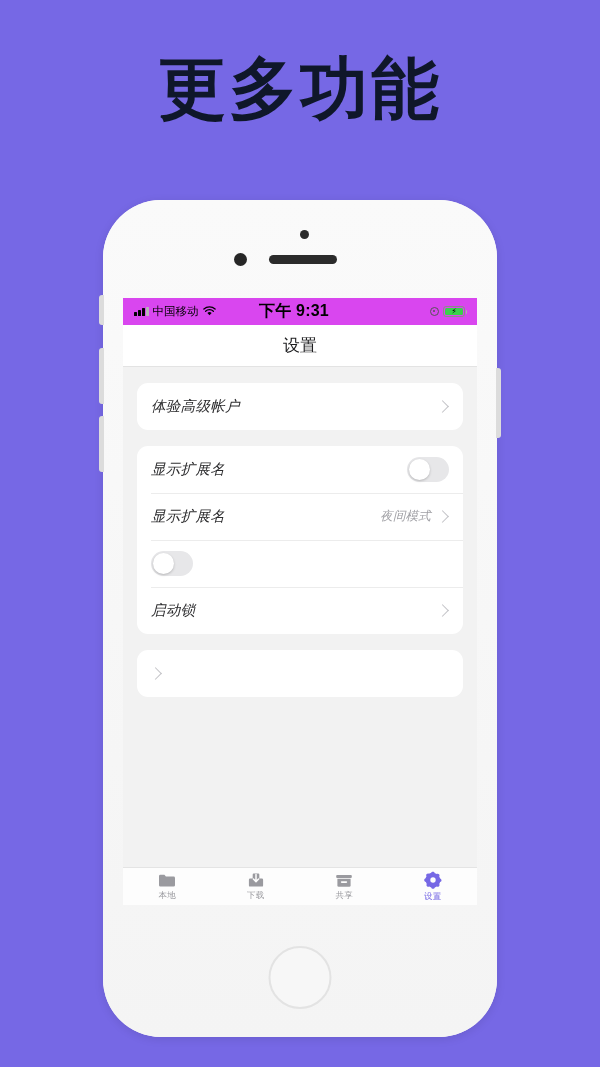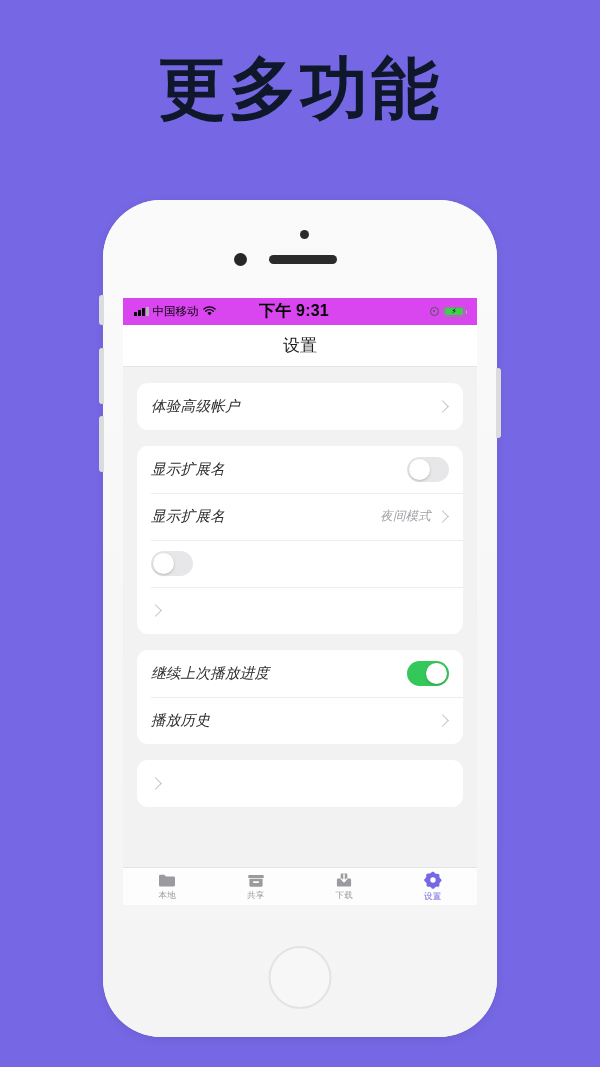--- a/index.html
+++ b/index.html
@@ -358,70 +358,59 @@
             <span class="label">显示扩展名</span>
             <span class="value">夜间模式</span>
             <span class="chev"></span>
           </div>
           <div class="row">
             <span class="toggle">
               <span class="knob"></span>
             </span>
           </div>
           <div class="row">
-            <span class="chev"></span>
-          </div>
-        </div>
-        <div class="group">
-          <div class="row">
-            <span class="label">继续上次播放进度</span>
-            <span class="toggle on">
-              <span class="knob"></span>
-            </span>
-          </div>
-          <div class="row">
-            <span class="label">播放历史</span>
+            <span class="label">启动锁</span>
             <span class="chev"></span>
           </div>
         </div>
         <div class="group">
           <div class="row">
             <span class="chev"></span>
           </div>
         </div>
       </div>
 
     <div class="tabbar">
         <div class="tab">
           <span>
             <svg width="18" height="16" viewBox="0 0 18 16">
               <path d="M1 4.2a1.4 1.4 0 0 1 1.4-1.4h4l1.5 1.8h7.7A1.4 1.4 0 0 1 17 6v7.2a1.4 1.4 0 0 1-1.4 1.4H2.4A1.4 1.4 0 0 1 1 13.2z" fill="currentColor"></path>
             </svg>
           </span>
           <span class="tab-label">本地</span>
+        </div>
+        <div class="tab">
+          <span>
+            <svg width="18" height="16" viewBox="0 0 18 16">
+              <path d="M3.1 6.6h2.6v-4a1 1 0 0 1 1-1h4.6a1 1 0 0 1 1 1v4h2.6a1.2 1.2 0 0 1 1.2 1.2v5.6a1.2 1.2 0 0 1-1.2 1.2H3.1a1.2 1.2 0 0 1-1.2-1.2V7.8a1.2 1.2 0 0 1 1.2-1.2z" fill="currentColor"></path>
+              <path d="M9 2.4v7.2m0 0 2.6-2.6M9 9.6 6.4 7" stroke="#fdfdfd" stroke-width="1.5" fill="none" stroke-linecap="round" stroke-linejoin="round"></path>
+            </svg>
+          </span>
+          <span class="tab-label">下载</span>
         </div>
         <div class="tab">
           <span>
             <svg width="18" height="16" viewBox="0 0 18 16">
               <rect x="1.2" y="3" width="15.6" height="3.1" rx="1" fill="currentColor"></rect>
               <path d="M2.4 6.8h13.2v6.6a1.3 1.3 0 0 1-1.3 1.3H3.7a1.3 1.3 0 0 1-1.3-1.3z" fill="currentColor"></path>
               <rect x="5.8" y="9.3" width="6.4" height="1.6" rx="0.8" fill="#fdfdfd"></rect>
             </svg>
           </span>
           <span class="tab-label">共享</span>
         </div>
-        <div class="tab">
-          <span>
-            <svg width="18" height="16" viewBox="0 0 18 16">
-              <path d="M3.1 6.6h2.6v-4a1 1 0 0 1 1-1h4.6a1 1 0 0 1 1 1v4h2.6a1.2 1.2 0 0 1 1.2 1.2v5.6a1.2 1.2 0 0 1-1.2 1.2H3.1a1.2 1.2 0 0 1-1.2-1.2V7.8a1.2 1.2 0 0 1 1.2-1.2z" fill="currentColor"></path>
-              <path d="M9 2.4v7.2m0 0 2.6-2.6M9 9.6 6.4 7" stroke="#fdfdfd" stroke-width="1.5" fill="none" stroke-linecap="round" stroke-linejoin="round"></path>
-            </svg>
-          </span>
-          <span class="tab-label">下载</span>
-        </div>
         <div class="tab active">
           <span>
             <svg width="18" height="18" viewBox="0 0 18 18">
               <path d="M9 0.8c.9 0 1.6.6 1.8 1.4.7.2 1.3.5 1.9.9.7-.5 1.7-.4 2.3.2s.7 1.6.2 2.3c.4.6.7 1.2.9 1.9.8.2 1.4.9 1.4 1.8s-.6 1.6-1.4 1.8c-.2.7-.5 1.3-.9 1.9.5.7.4 1.7-.2 2.3s-1.6.7-2.3.2c-.6.4-1.2.7-1.9.9-.2.8-.9 1.4-1.8 1.4s-1.6-.6-1.8-1.4a6.5 6.5 0 0 1-1.9-.9c-.7.5-1.7.4-2.3-.2s-.7-1.6-.2-2.3a6.5 6.5 0 0 1-.9-1.9C.8 10.6.2 9.9.2 9s.6-1.6 1.4-1.8c.2-.7.5-1.3.9-1.9-.5-.7-.4-1.7.2-2.3s1.6-.7 2.3-.2c.6-.4 1.2-.7 1.9-.9C7.4 1.4 8.1.8 9 .8z" fill="currentColor"></path>
               <circle cx="9" cy="9" r="2.7" fill="#fdfdfd"></circle>
             </svg>
           </span>
           <span class="tab-label">设置</span>
         </div>
       </div>

